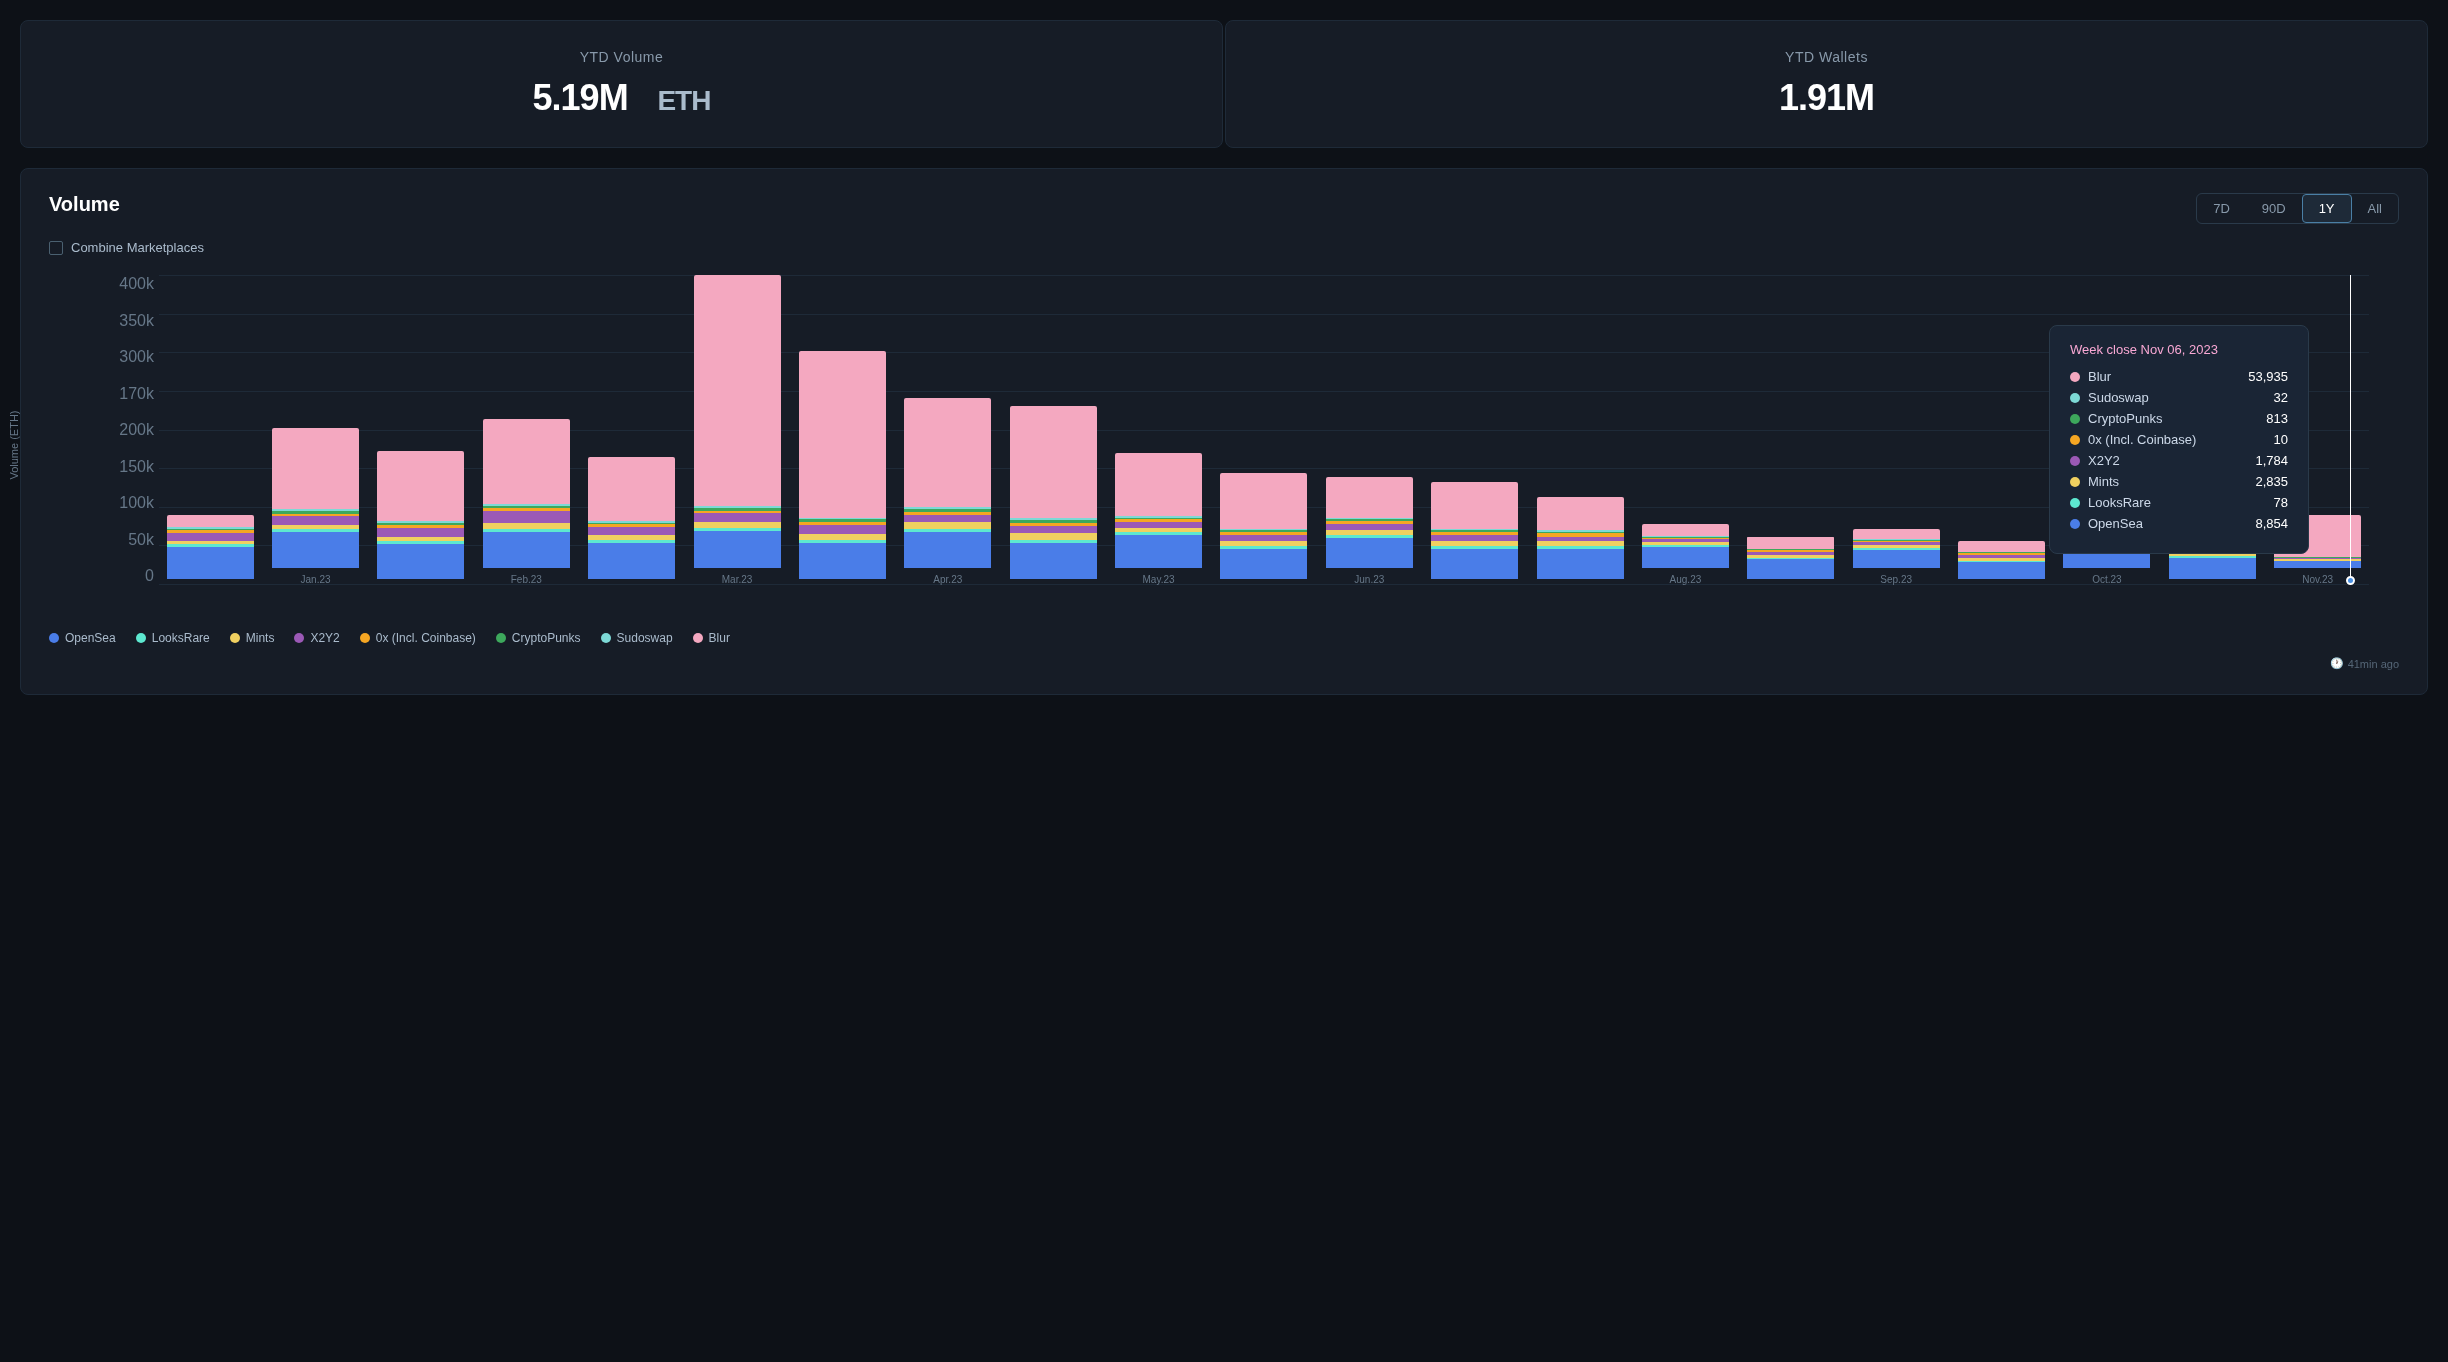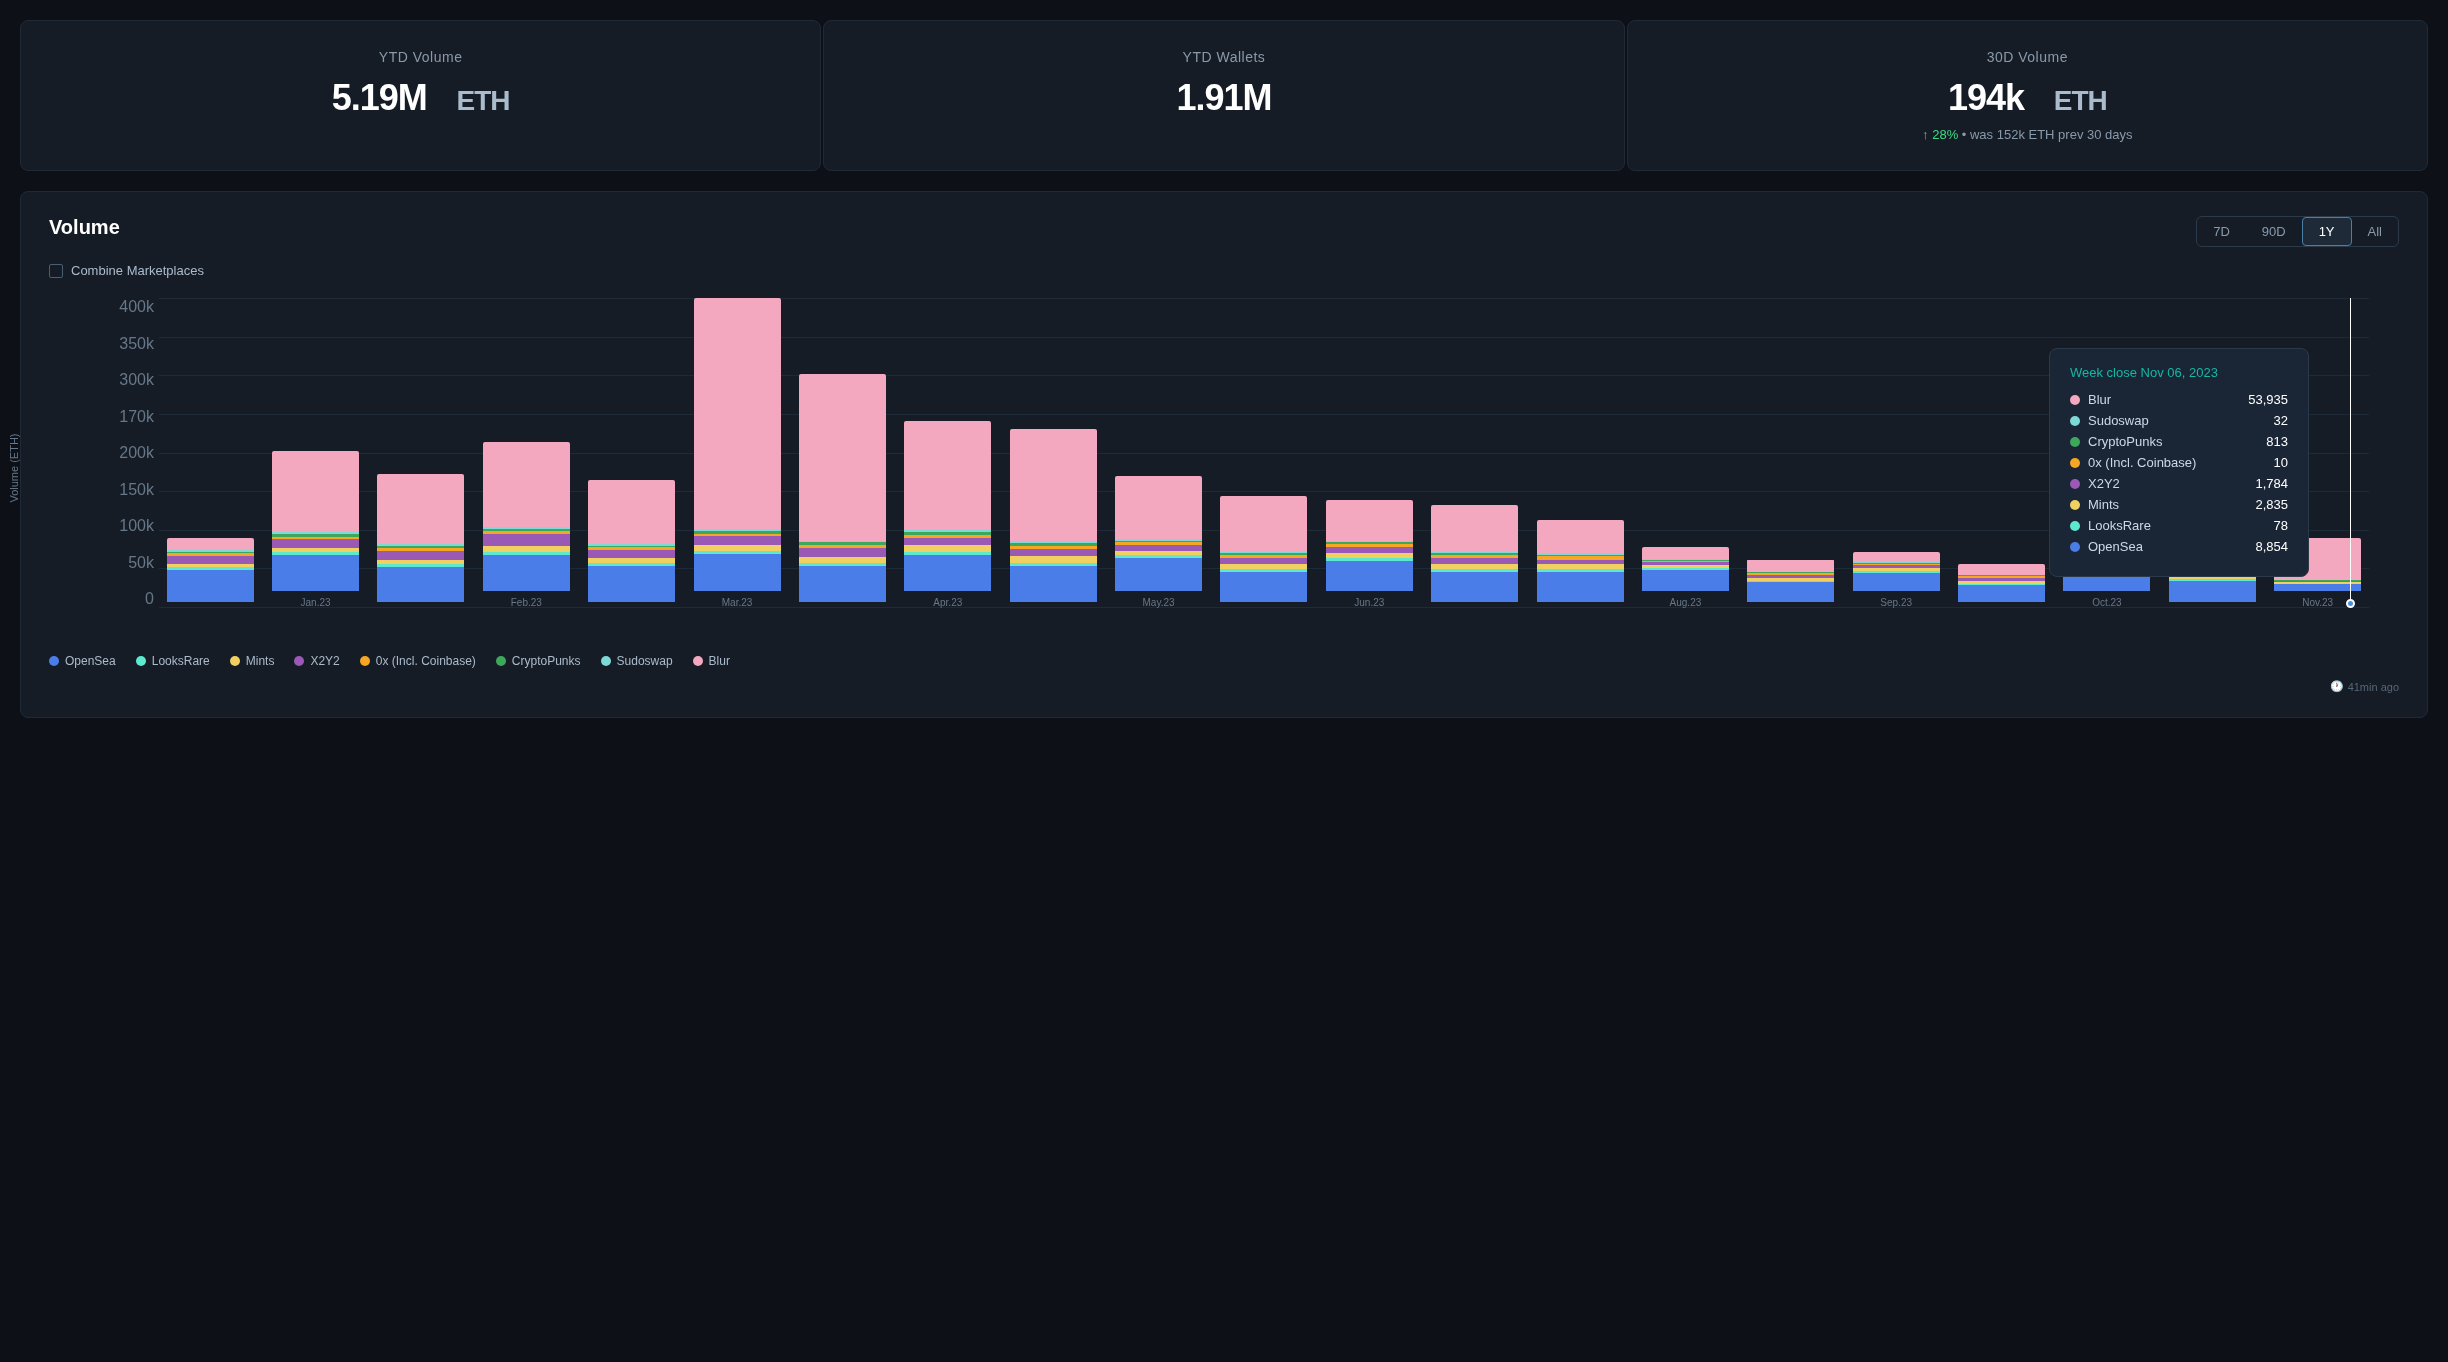--- a/index.html
+++ b/index.html
@@ -200,21 +200,21 @@
       top: 50px;
       background: #1a2535;
       border: 1px solid #2a3a4a;
       border-radius: 8px;
       padding: 16px 20px;
       min-width: 260px;
       z-index: 10;
     }
     .tooltip-title {
       font-size: 13px;
-      color: #14b8a6;
+      color: #f9a8d4;
       margin-bottom: 12px;
     }
     .tooltip-row {
       display: flex;
       align-items: center;
       justify-content: space-between;
       margin-bottom: 6px;
     }
     .tooltip-left {
       display: flex;
@@ -292,25 +292,20 @@
 <body>
 
 <div class="stats-row">
 <div class="stat-card">
       <div class="stat-label">YTD Volume</div>
       <div class="stat-value">5.19M<span class="unit"> ETH</span></div>
     </div>
     <div class="stat-card">
       <div class="stat-label">YTD Wallets</div>
       <div class="stat-value">1.91M</div>
-    </div>
-    <div class="stat-card">
-      <div class="stat-label">30D Volume</div>
-      <div class="stat-value">194k<span class="unit"> ETH</span></div>
-      <div class="stat-change"><span class="up">↑ 28%</span> • was 152k ETH prev 30 days</div>
     </div>
   </div>
 
 <div class="chart-section">
   <div class="chart-header">
     <div class="chart-title">Volume</div>
     <div class="time-filters" id="time-filters">
         <button class="time-btn">7D</button>
         <button class="time-btn">90D</button>
         <button class="time-btn active">1Y</button>

